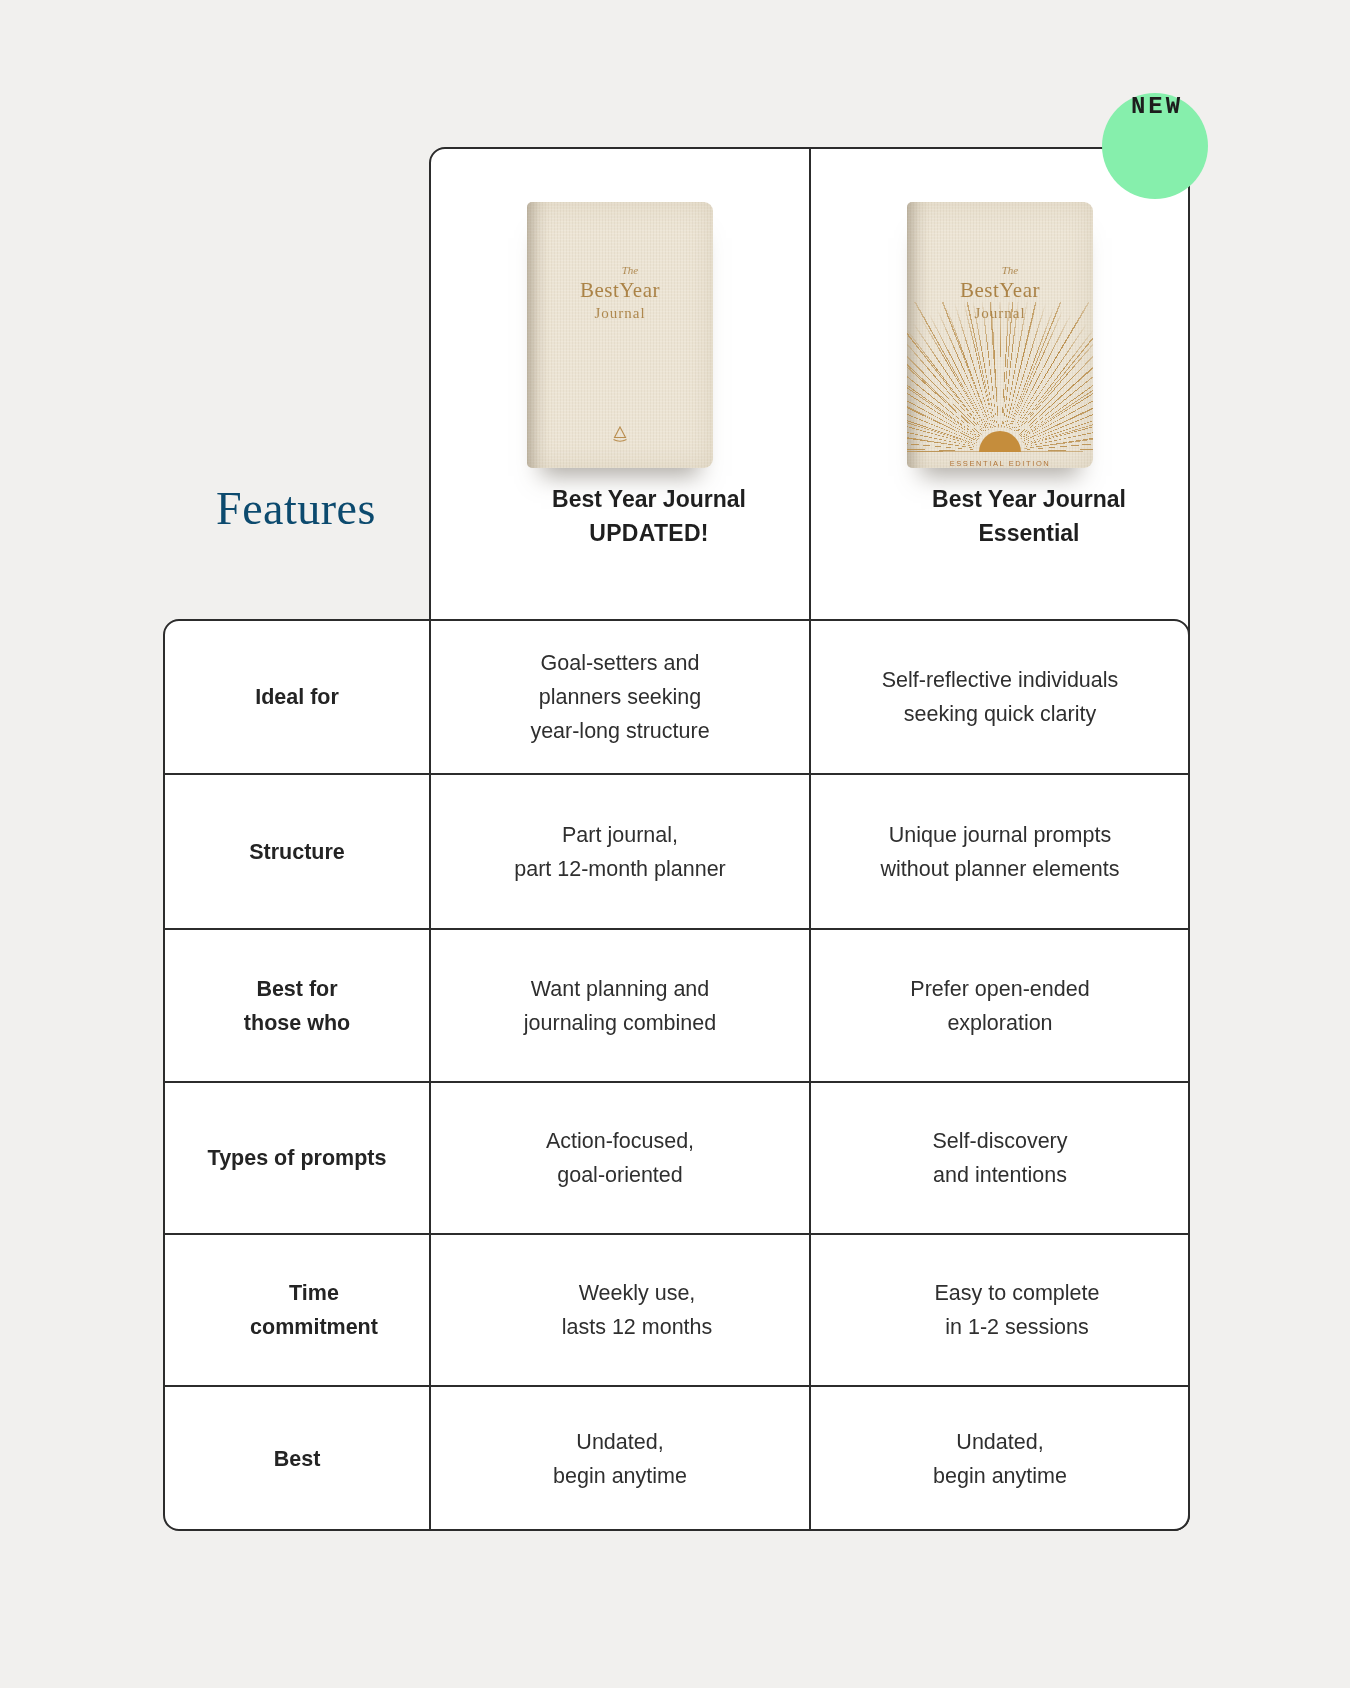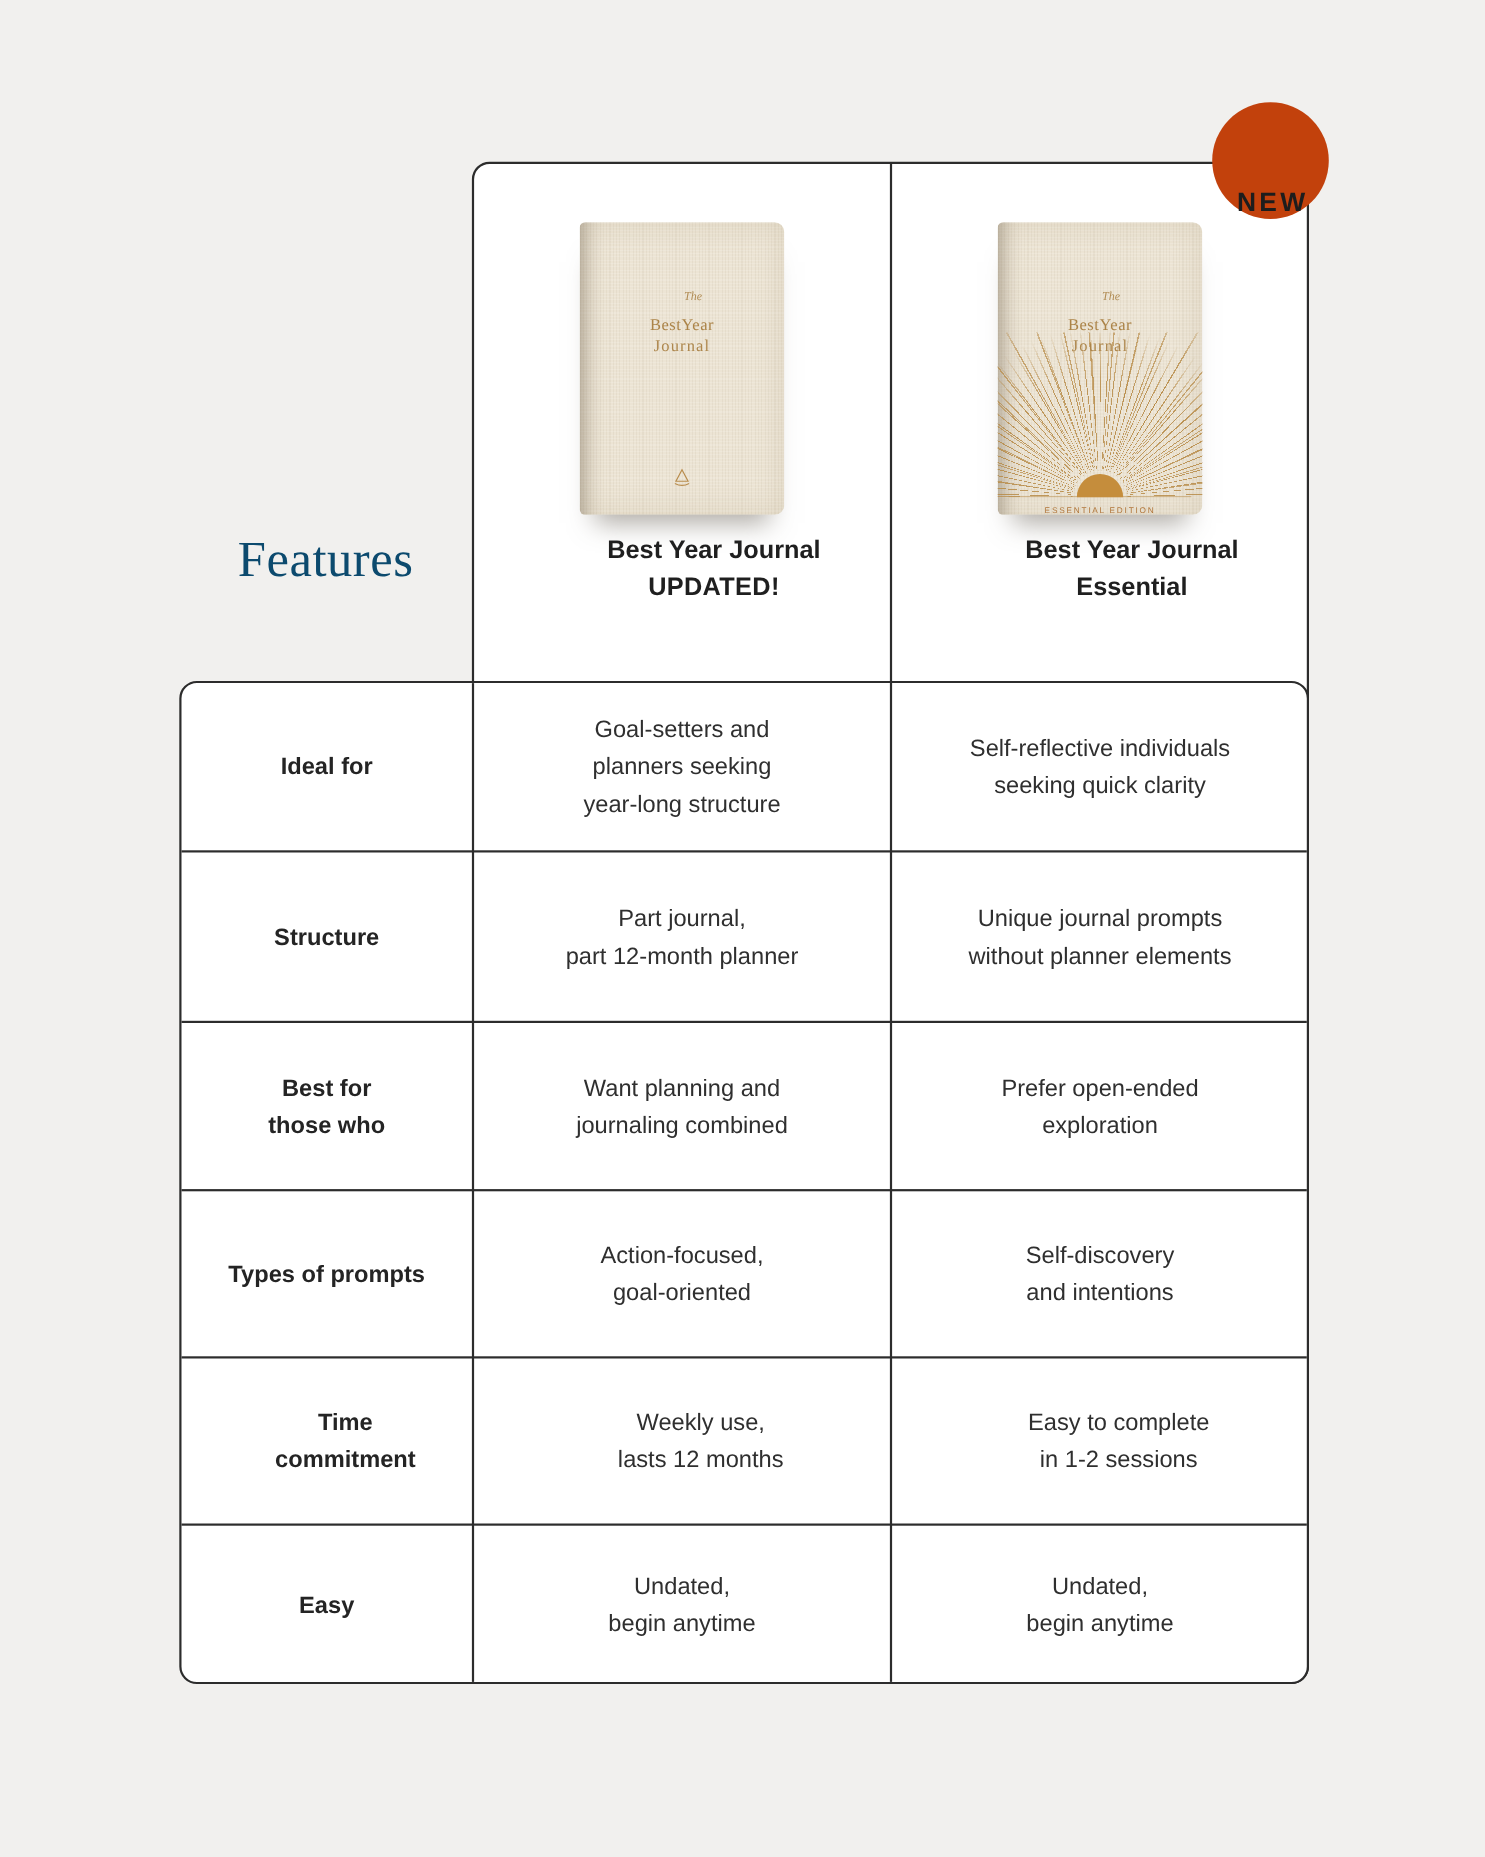--- a/index.html
+++ b/index.html
@@ -26,23 +26,24 @@
   .vline { position:absolute; width:2px; background:#2c2c2c; z-index:3; }
   .vline.v1 { left:429px; top:621px; height:908px; }
   .vline.v2 { left:809px; top:149px; height:1380px; }
   .hline { position:absolute; left:165px; width:1023px; height:2px; background:#2c2c2c; z-index:3; }
   .hl1 { top:773px; } .hl2 { top:928px; } .hl3 { top:1081px; }
   .hl4 { top:1233px; } .hl5 { top:1385px; }
 
   
   .new-badge {
     position:absolute; left:1102px; top:93px; width:106px; height:106px;
-    border-radius:50%; background:#c2410c;
-    display:flex; align-items:flex-end; justify-content:center;
+    border-radius:50%; background:#86efac;
+    display:flex; align-items:flex-start; justify-content:center;
     z-index:6;
+    font-family:Liberation Mono, monospace;
   }
   .new-badge span {
     font-size:24px; font-weight:800; letter-spacing:3px; color:#1d1d1d;
     transform:translateX(2px);
   }
 
   
   .features-heading {
     position:absolute; left:163px; top:458px; width:266px; height:100px;
     display:flex; align-items:center; justify-content:center;
@@ -80,21 +81,21 @@
   .journal.j2 { left:907px; }
   .journal::before { 
     content:""; position:absolute; left:0; top:0; bottom:0; width:22px;
     background:linear-gradient(90deg, rgba(120,108,90,0.35), rgba(120,108,90,0.08) 55%, transparent);
   }
   .cover-title {
     position:absolute; left:0; right:0; top:62px; text-align:center;
     font-family:"Liberation Serif", serif; color:#ab8347; z-index:2;
   }
   .cover-title .t1 { font-size:11px; font-style:italic; opacity:0.9;padding-left:20px; }
-  .cover-title .t2 { font-size:15px; letter-spacing:0.5px; margin-top:12px; }
+  .cover-title .t2 { font-size:21px; letter-spacing:0.5px; margin-top:2px; }
   .cover-title .t3 { font-size:15px; letter-spacing:1px; margin-top:2px; opacity:0.95; }
 
   .sun-emblem {
     position:absolute; left:50%; bottom:24px; transform:translateX(-50%);
     width:20px; height:20px; z-index:2;
   }
   .sunburst {
     position:absolute; left:50%; bottom:16px; transform:translateX(-50%);
     width:230px; height:150px; z-index:1;
     background:repeating-conic-gradient(from -92deg at 50% 100%,
@@ -223,17 +224,17 @@
 <div class="cell col-ess r3">Self-discovery
 and intentions</div>
 
 <div class="cell label col-label r4">Time
 commitment</div>
 <div class="cell col-upd r4">Weekly use,
 lasts 12 months</div>
 <div class="cell col-ess r4">Easy to complete
 in 1-2 sessions</div>
 
-<div class="cell label col-label r5">Easy</div>
+<div class="cell label col-label r5">Best</div>
 <div class="cell col-upd r5">Undated,
 begin anytime</div>
 <div class="cell col-ess r5">Undated,
 begin anytime</div>
 
 </body></html>

